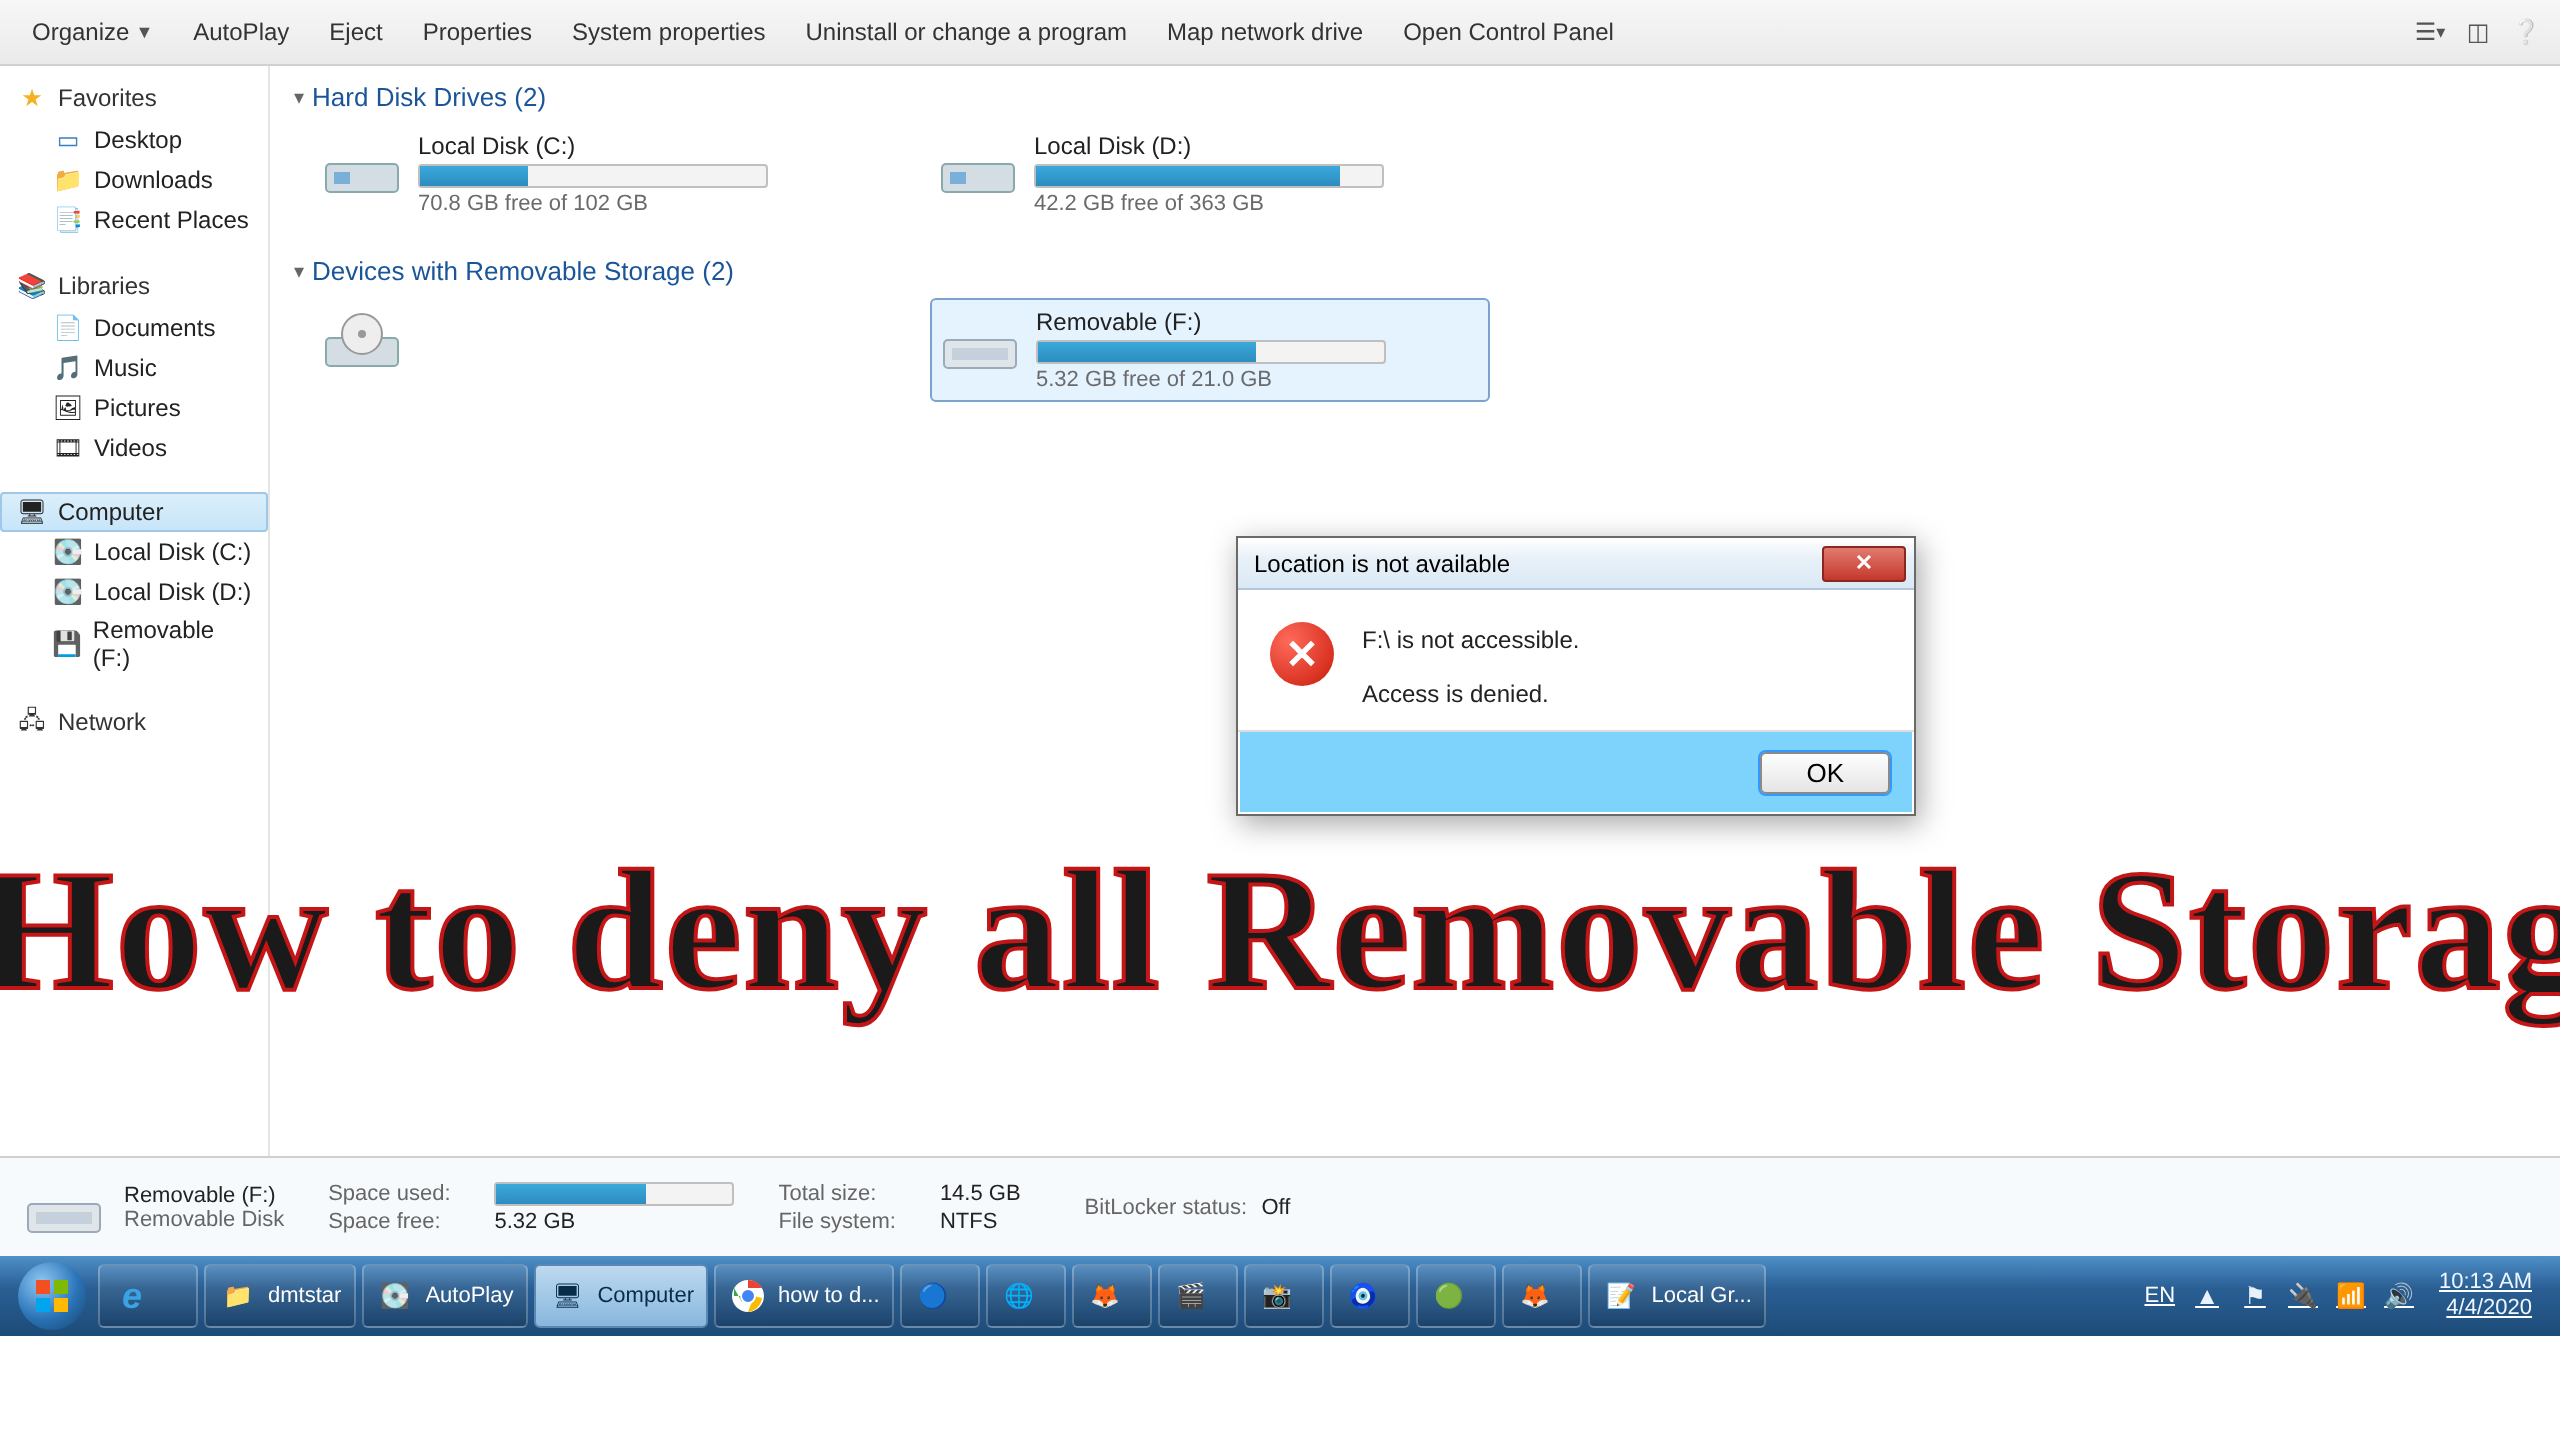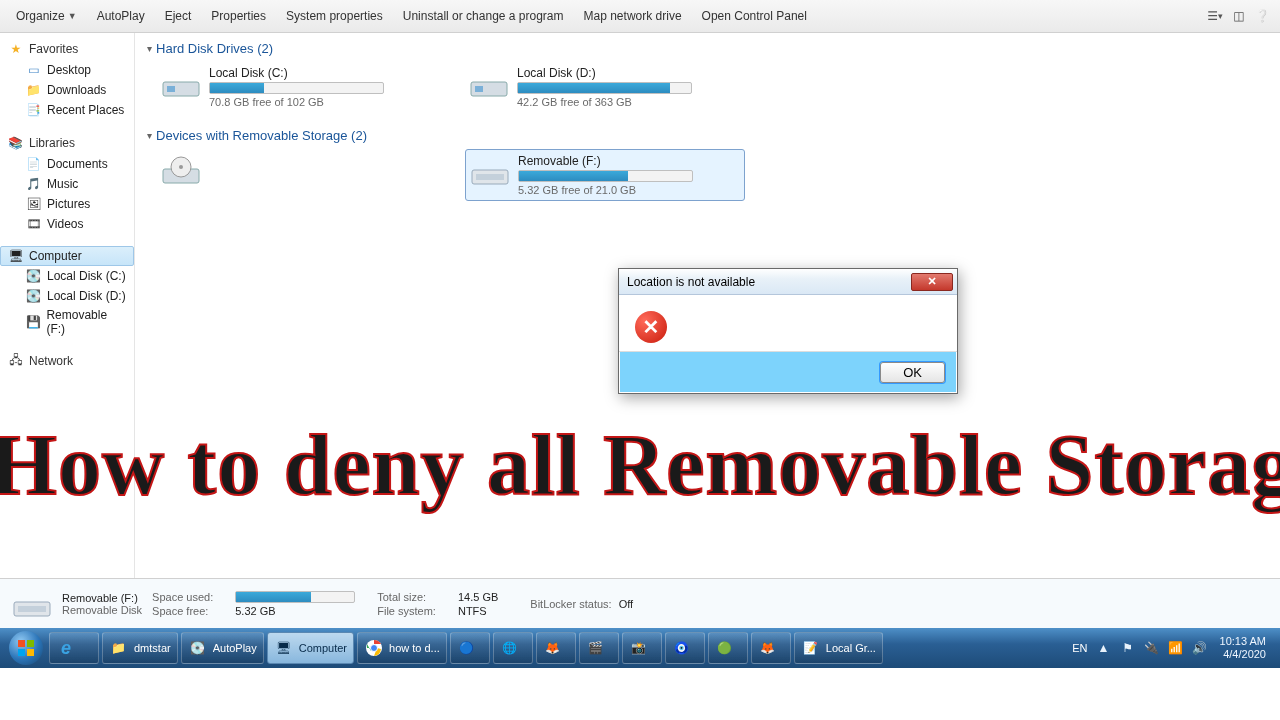--- a/index.html
+++ b/index.html
@@ -57,21 +57,21 @@
 .dbar-fill{position:absolute;top:0;left:0;bottom:0;background:linear-gradient(#3ba9da,#2d8cc0);}
 
 
 .taskbar { height:40px; background:linear-gradient(#4e90c8,#2a5f94 40%,#1d4b78); display:flex; align-items:center; padding:0 6px; gap:3px; color:#fff; font-size:12px;}
 .start-orb { width:40px;height:40px; display:flex;align-items:center;justify-content:center;}
 .orb{width:34px;height:34px;border-radius:50%;background:radial-gradient(circle at 35% 30%,#8fc8f2,#2a74b8 55%,#18436b);display:flex;align-items:center;justify-content:center;}
 .task-btn { height:32px; min-width:50px; max-width:115px; padding:0 6px; background:linear-gradient(rgba(255,255,255,.12),rgba(0,0,0,.15)); border:1px solid rgba(255,255,255,.25); border-radius:3px; display:flex;align-items:center;gap:5px; overflow:hidden;}
 .task-btn.active{background:linear-gradient(#bdd9ef,#88b7dd);color:#082b4a;border-color:#5a88b2;}
 .tico{width:20px;height:20px;display:inline-flex;align-items:center;justify-content:center;flex-shrink:0;}
 .task-lbl{white-space:nowrap;overflow:hidden;text-overflow:ellipsis;font-size:11px;}
-.tray { margin-left:auto; display:flex; align-items:center; gap:8px; padding-right:4px;}
+.tray { margin-left:auto; display:flex; align-items:center; gap:8px; padding-right:4px;text-decoration:underline;}
 .tray .tico{width:16px;height:16px;color:#e8f2fb;}
 .clock{text-align:right;font-size:11px;line-height:1.15;color:#eef6ff; padding:0 4px;}
 
 svg{display:block;}
 </style>
 </head>
 <body>
 
 <div class="toolbar">
   <div class="toolbar-item">
@@ -232,20 +232,25 @@
     <div class="dialog">
       <div class="dialog-title">
         <span>Location is not available</span>
         <span class="spacer"></span>
         <span class="close-btn">
             <span>✕</span>
           </span>
       </div>
       <div class="dialog-body">
         <div class="err-icon">✕</div>
+        <div class="dialog-text">
+          <div>F:\ is not accessible.</div>
+          <div style="height:8px"></div>
+          <div>Access is denied.</div>
+        </div>
       </div>
       <div class="dialog-foot">
         <button class="ok-btn">OK</button>
       </div>
     </div>
   </div>
 </div>
 
 <div class="overlay-title">How to deny all Removable Storage Device</div>
 
@@ -253,21 +258,21 @@
   <div class="dicon">
       <svg width="40" height="32" viewBox="0 0 40 32">
         <rect x="2" y="14" width="36" height="14" rx="2" fill="#e0e5ea" stroke="#9ab"></rect>
         <rect x="6" y="18" width="28" height="6" fill="#c4d0db"></rect>
       </svg>
     </div>
   <div>
     <div style="color:#222">Removable (F:)</div>
     <div style="color:#666">Removable Disk</div>
   </div>
-  <div class="details-grid" style="margin-left:0">
+  <div class="details-grid" style="margin-left:12px">
     <span class="dlabel">Space used:</span>
     <span class="dbar">
         <span class="dbar-fill" style="width:63%"></span>
       </span>
     <span class="dlabel">Total size:</span>
     <span class="dval">14.5 GB</span>
     <span></span>
     <span class="dlabel">Space free:</span>
     <span class="dval">5.32 GB</span>
     <span class="dlabel">File system:</span>

